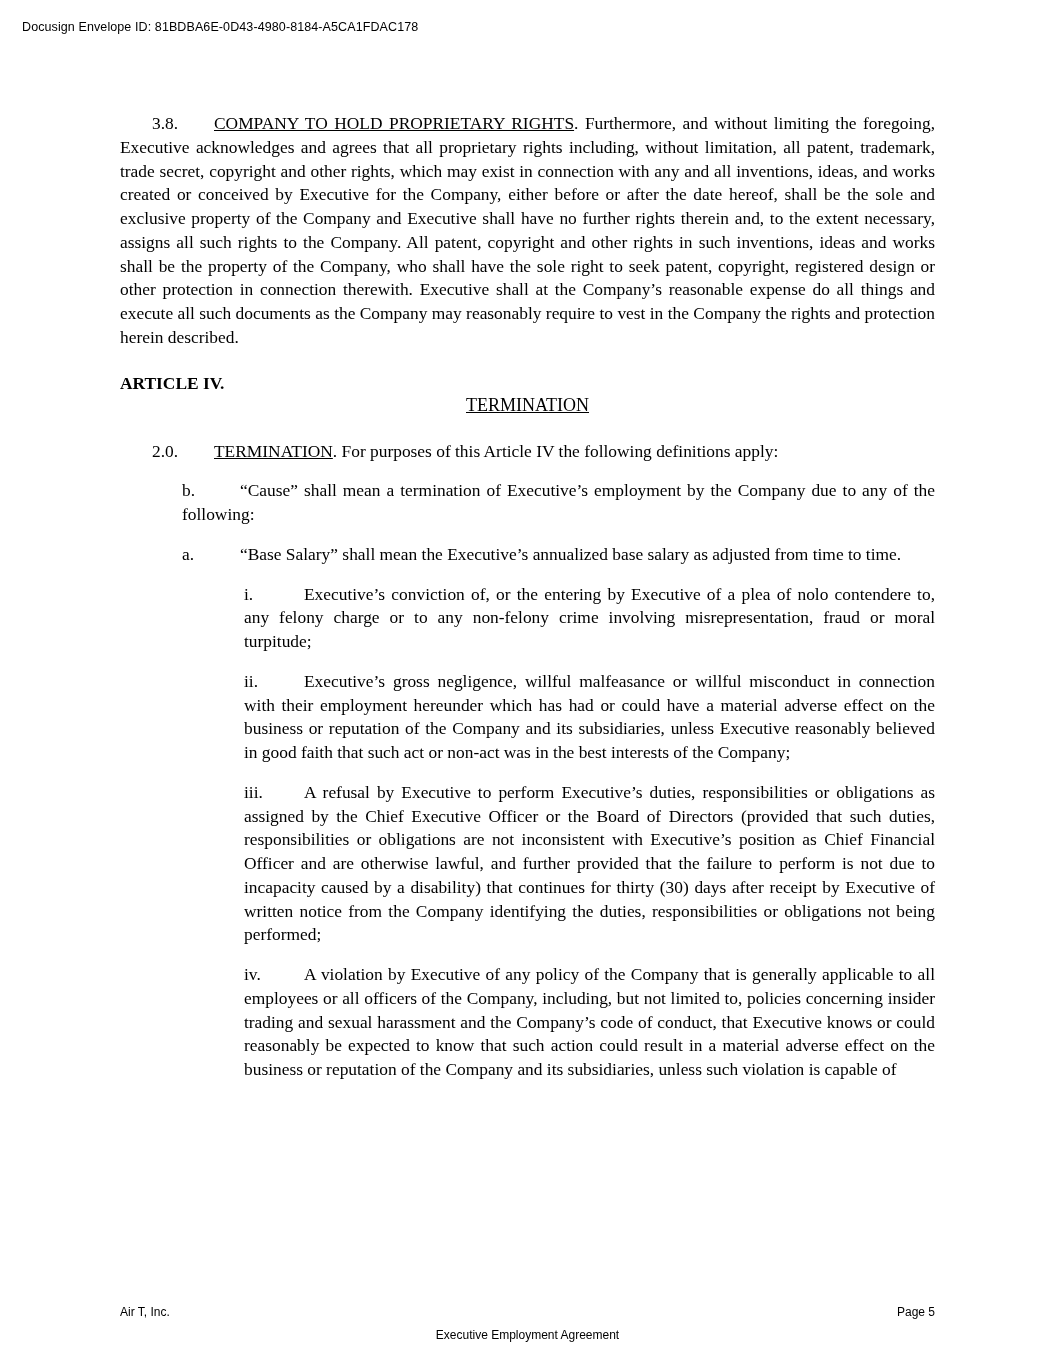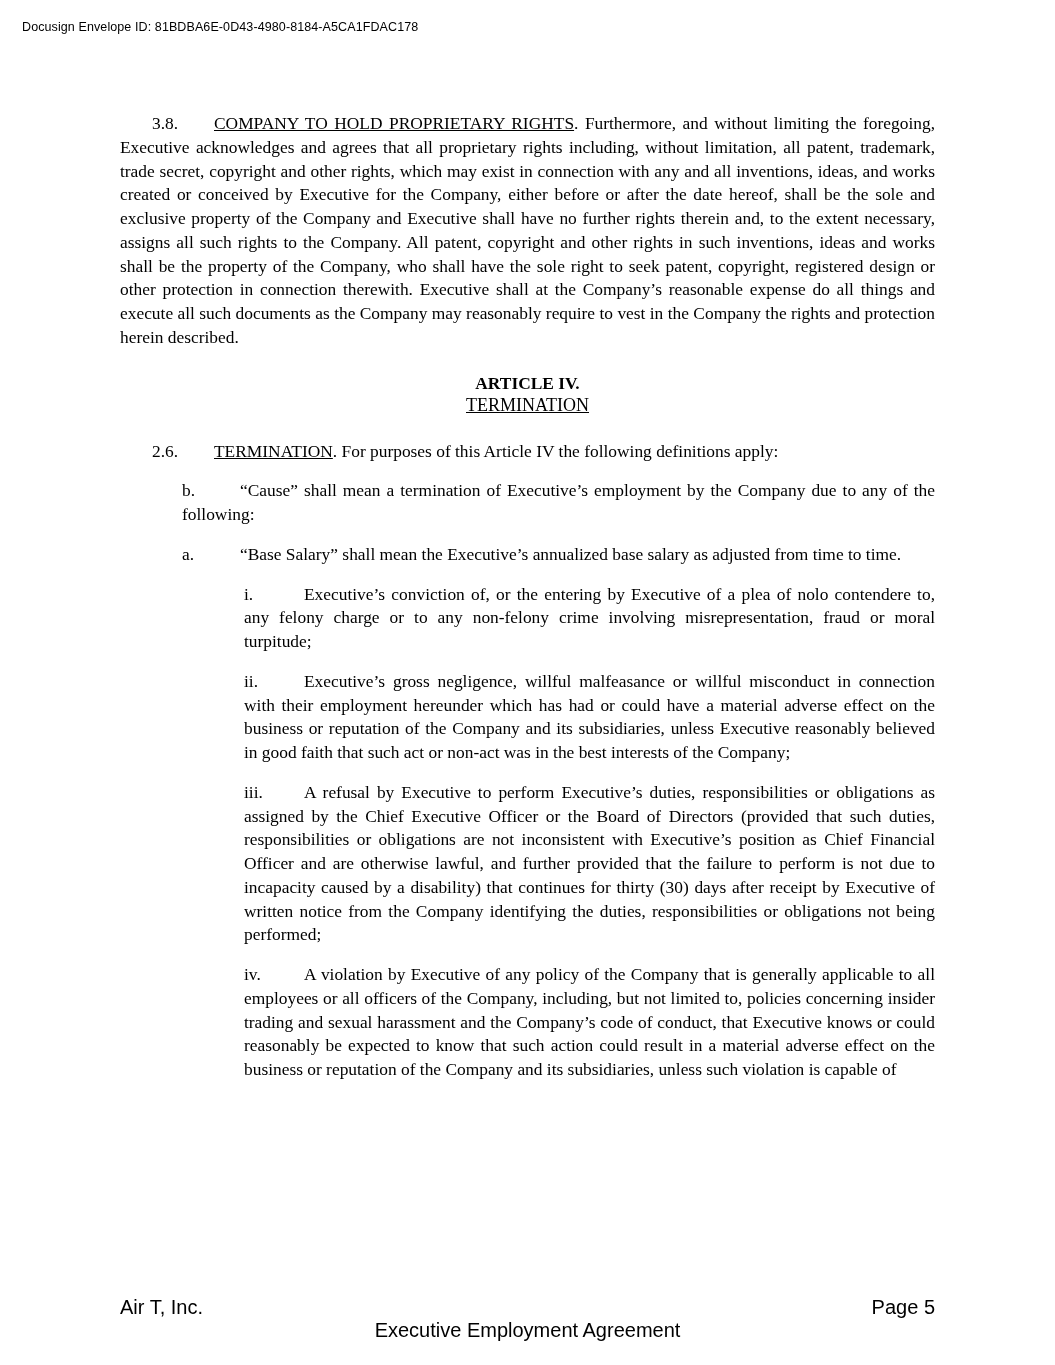--- a/index.html
+++ b/index.html
@@ -46,21 +46,21 @@
   }
   .sec-num {
     display: inline-block;
     width: 62px;
     margin-left: 32px;
   }
   .underline {
     text-decoration: underline;
   }
   .article-head {
-    text-align: center;
+    text-align: left;
     font-weight: bold;
     font-size: 17.4px;
     margin: 22px 0 0 0;
     line-height: 1.3;
   }
   .article-sub {
     text-align: center;
     font-size: 18px;
     margin: 0 0 22px 0;
     line-height: 1.3;
@@ -81,21 +81,21 @@
   .lvl-i .mark {
     display: inline-block;
     width: 60px;
   }
   .footer {
     position: absolute;
     bottom: 46px;
     left: 120px;
     width: 815px;
     font-family: "Liberation Sans", sans-serif;
-    font-size: 20px;
+    font-size: 12px;
     display: flex;
     justify-content: space-between;
     align-items: baseline;
   }
   .footer .center {
     position: absolute;
     left: 0;
     right: 0;
     text-align: center;
     margin-top: 23px;
@@ -113,21 +113,21 @@
   <div class="content">
 
     <p>
       <span class="sec-num">3.8.</span><span class="underline">COMPANY TO HOLD PROPRIETARY RIGHTS</span><span>.  Furthermore, and without limiting the foregoing, Executive acknowledges and agrees that all proprietary rights including, without limitation, all patent, trademark, trade secret, copyright and other rights, which may exist in connection with any and all inventions, ideas, and works created or conceived by Executive for the Company, either before or after the date hereof, shall be the sole and exclusive property of the Company and Executive shall have no further rights therein and, to the extent necessary, assigns all such rights to the Company.  All patent, copyright and other rights in such inventions, ideas and works shall be the property of the Company, who shall have the sole right to seek patent, copyright, registered design or other protection in connection therewith.  Executive shall at the Company’s reasonable expense do all things and execute all such documents as the Company may reasonably require to vest in the Company the rights and protection herein described.</span>
     </p>
 
     <p class="article-head">ARTICLE IV.</p>
     <p class="article-sub">TERMINATION</p>
 
     <p>
-      <span class="sec-num">2.6.</span><span class="underline">TERMINATION</span><span>.  For purposes of this Article IV the following definitions apply:</span>
+      <span class="sec-num">2.0.</span><span class="underline">TERMINATION</span><span>.  For purposes of this Article IV the following definitions apply:</span>
     </p>
 
     <p class="lvl-a">
       <span class="mark">b.</span><span>“Cause” shall mean a termination of Executive’s employment by the Company due to any of the following:</span>
     </p>
 
     <p class="lvl-a">
       <span class="mark">a.</span><span>“Base Salary” shall mean the Executive’s annualized base salary as adjusted from time to time.</span>
     </p>
 

